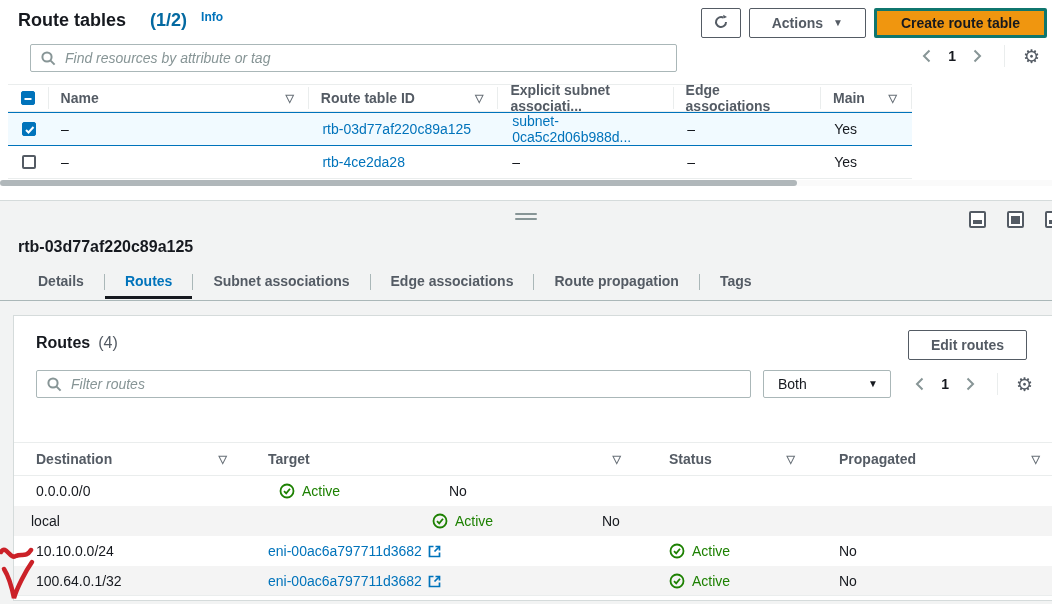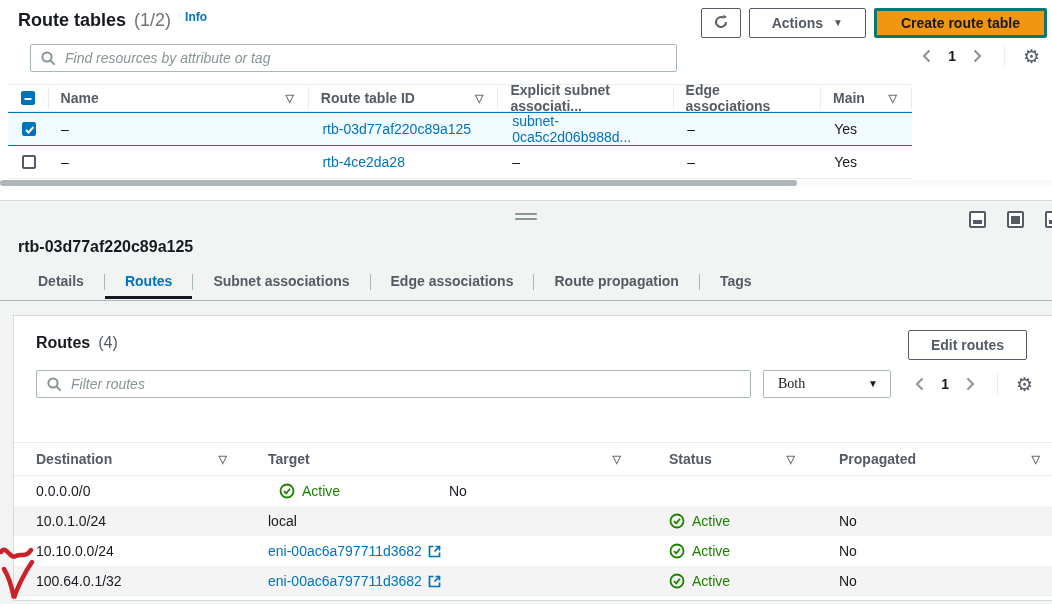--- a/index.html
+++ b/index.html
@@ -3,21 +3,21 @@
 <meta charset="utf-8">
 <style>
   * { margin:0; padding:0; box-sizing:border-box; }
   html,body { background:#fff; }
   body { font-family:"Liberation Sans", sans-serif; color:#16191f; }
   .screen { position:relative; width:1052px; height:604px; overflow:hidden; background:#fff; }
 
   
   .page-title-row { position:absolute; top:10px; left:18px; display:flex; align-items:flex-start; gap:8px; }
   .page-title { font-size:18px; font-weight:bold; }
-  .page-count { font-size:18px; color:#737373; font-weight:normal; }
+  .page-count { font-size:18px; color:#0369a1; font-weight:bold;margin-left:16px; }
   .info-link { font-size:12px; font-weight:bold; color:#0073bb; margin-left:6px; cursor:pointer; }
 
   .top-buttons { position:absolute; top:8px; right:5px; display:flex; gap:8px; }
   .btn { height:30px; border-radius:2px; font-size:14px; font-weight:bold; display:flex; align-items:center; justify-content:center; cursor:pointer; }
   .btn-normal { background:#fff; border:1px solid #545b64; color:#545b64; }
   .btn-refresh { width:40px; }
   .btn-actions { padding:0 22px; gap:10px; }
   .btn-primary { background:#f0960f; border:3px solid #0f766e; color:#16191f; padding:0 24px; }
   .caret-down { font-size:10px; line-height:1; }
 
@@ -76,21 +76,21 @@
   .tab-sep { width:1px; height:16px; background:#aab7b8; }
   .tabs-divider { position:absolute; top:99px; left:0; width:1052px; height:1px; background:#aab7b8; }
 
   
   .card { position:absolute; top:114px; left:13px; width:1040px; height:286px; background:#fff; border:1px solid #d5dbdb; border-right:none; }
   .card-title-row { position:absolute; top:18px; left:22px; display:flex; align-items:baseline; gap:8px; }
   .card-title { font-size:16px; font-weight:bold; }
   .card-count { font-size:16px; color:#545b64; }
   .edit-btn { position:absolute; top:14px; right:26px; padding:0 22px; }
   .routes-search { top:54px; left:22px; width:715px; height:28px; }
-  .select-box { position:absolute; top:54px; left:749px; width:128px; height:28px; border:1px solid #aab7b8; border-radius:2px; background:#fff; display:flex; align-items:center; justify-content:space-between; padding:0 12px 0 14px; font-size:14px; cursor:pointer;font-family:Liberation Serif, serif; }
+  .select-box { position:absolute; top:54px; left:749px; width:128px; height:28px; border:1px solid #aab7b8; border-radius:2px; background:#fff; display:flex; align-items:center; justify-content:space-between; padding:0 12px 0 14px; font-size:14px; cursor:pointer; }
   .select-box .caret-down { color:#16191f; }
   .routes-pagination { position:absolute; top:57px; right:20px; }
 
   .routes-table { position:absolute; top:126px; left:0; width:1040px; font-size:14px; }
   .ro-hrow { display:flex; height:34px; align-items:center; border-top:1px solid #eaeded; border-bottom:1px solid #eaeded; color:#545b64; font-weight:bold; }
   .ro-hcell { display:flex; align-items:center; justify-content:space-between; }
   .rc1 { width:237px; padding-left:22px; padding-right:24px; }
   .rc2 { width:390px; padding-left:17px; padding-right:20px; }
   .rc3 { width:180px; padding-left:28px; padding-right:26px; }
   .rc4 { flex:1; padding-left:18px; padding-right:14px; }
@@ -317,21 +317,20 @@
                   <circle cx="8" cy="8" r="6.5" fill="none" stroke="#1d8102" stroke-width="1.8"></circle>
                   <polyline points="5,8.2 7.2,10.4 11,5.8" fill="none" stroke="#1d8102" stroke-width="1.8"></polyline>
                 </svg>
                 <span>Active</span>
               </span>
           </div>
           <div class="rc4">No</div>
         </div>
 
         <div class="ro-row stripe">
-          <div class="rc1">10.0.1.0/24</div>
           <div class="rc2">local</div>
           <div class="rc3">
             <span class="status-cell">
                 <svg width="16" height="16" viewBox="0 0 16 16">
                   <circle cx="8" cy="8" r="6.5" fill="none" stroke="#1d8102" stroke-width="1.8"></circle>
                   <polyline points="5,8.2 7.2,10.4 11,5.8" fill="none" stroke="#1d8102" stroke-width="1.8"></polyline>
                 </svg>
                 <span>Active</span>
               </span>
           </div>

